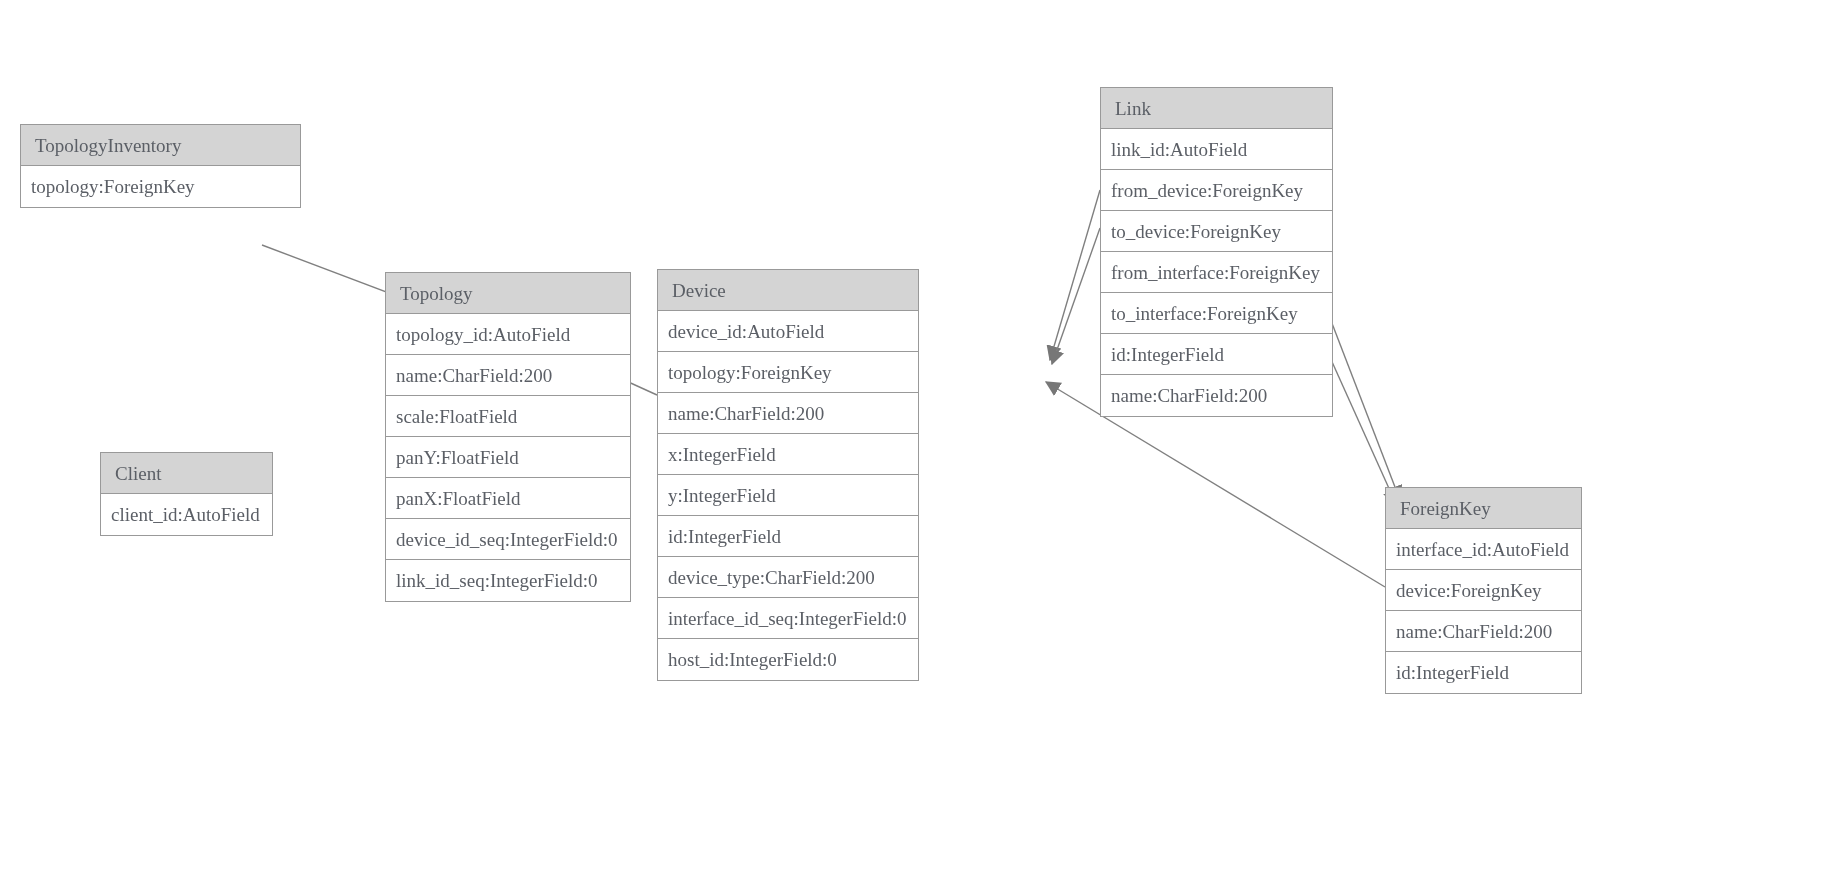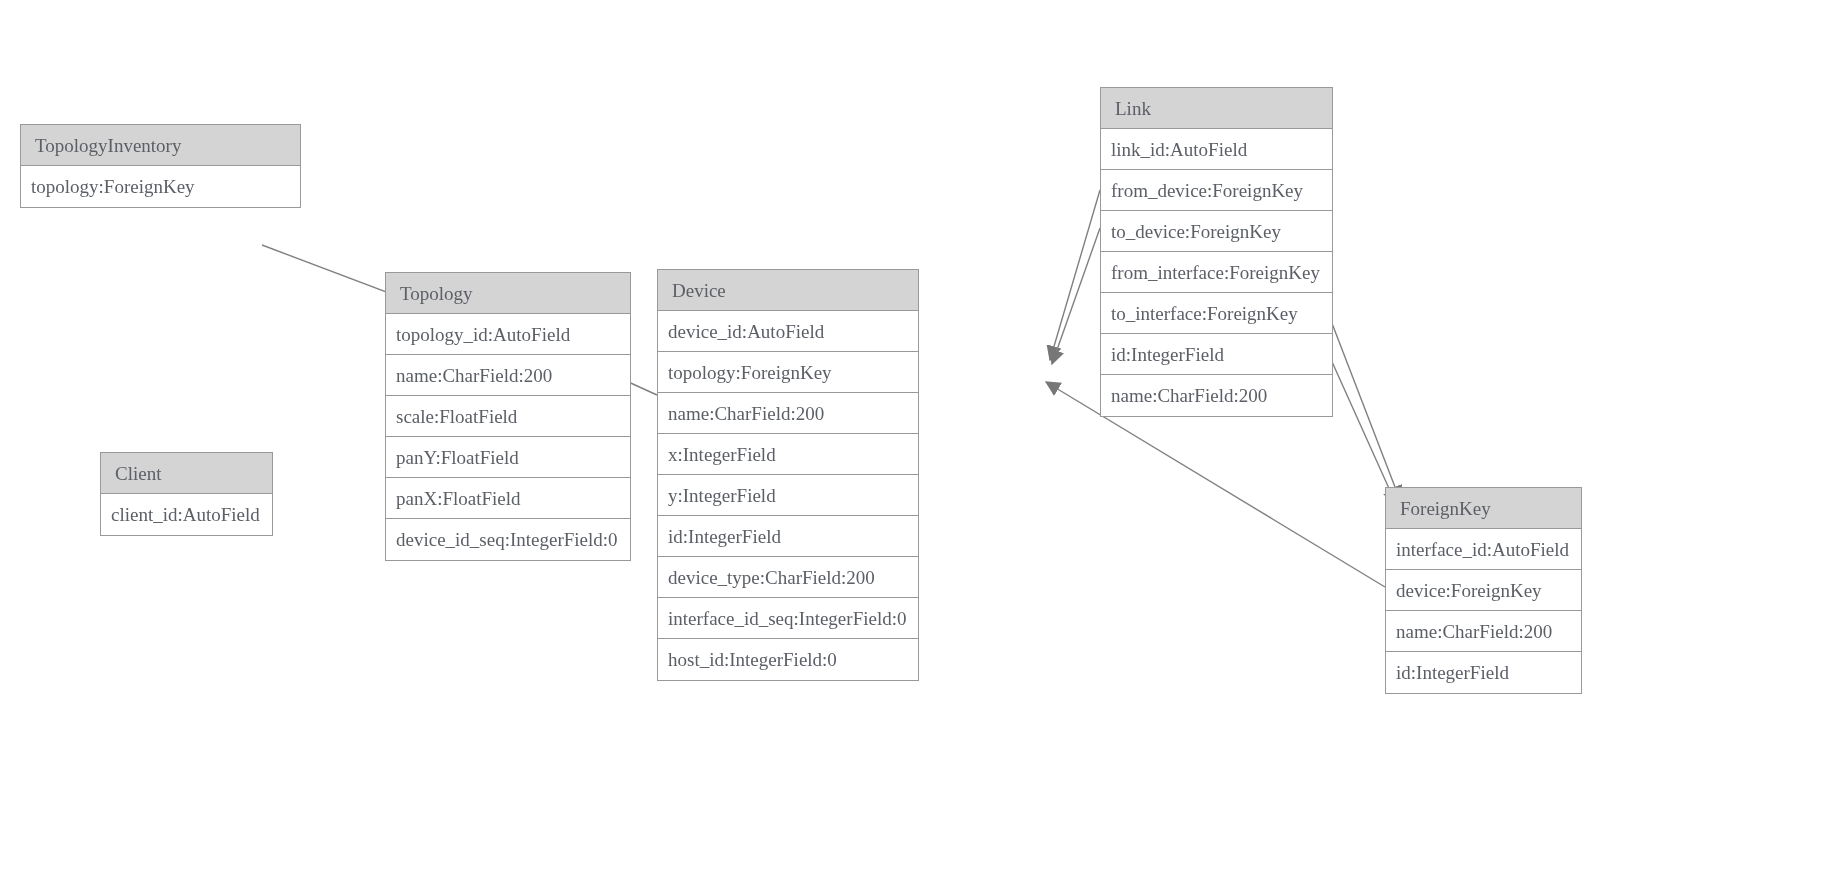--- a/index.html
+++ b/index.html
@@ -110,20 +110,21 @@
   </div>
 
   <div class="entity" style="left: 385px; top: 272px; width: 246px;">
     <div class="title">Topology</div>
     <div class="field">topology_id:AutoField</div>
     <div class="field">name:CharField:200</div>
     <div class="field">scale:FloatField</div>
     <div class="field">panY:FloatField</div>
     <div class="field">panX:FloatField</div>
     <div class="field">device_id_seq:IntegerField:0</div>
+    <div class="field">link_id_seq:IntegerField:0</div>
   </div>
 
   <div class="entity" style="left: 657px; top: 269px; width: 262px;">
     <div class="title">Device</div>
     <div class="field">device_id:AutoField</div>
     <div class="field">topology:ForeignKey</div>
     <div class="field">name:CharField:200</div>
     <div class="field">x:IntegerField</div>
     <div class="field">y:IntegerField</div>
     <div class="field">id:IntegerField</div>

